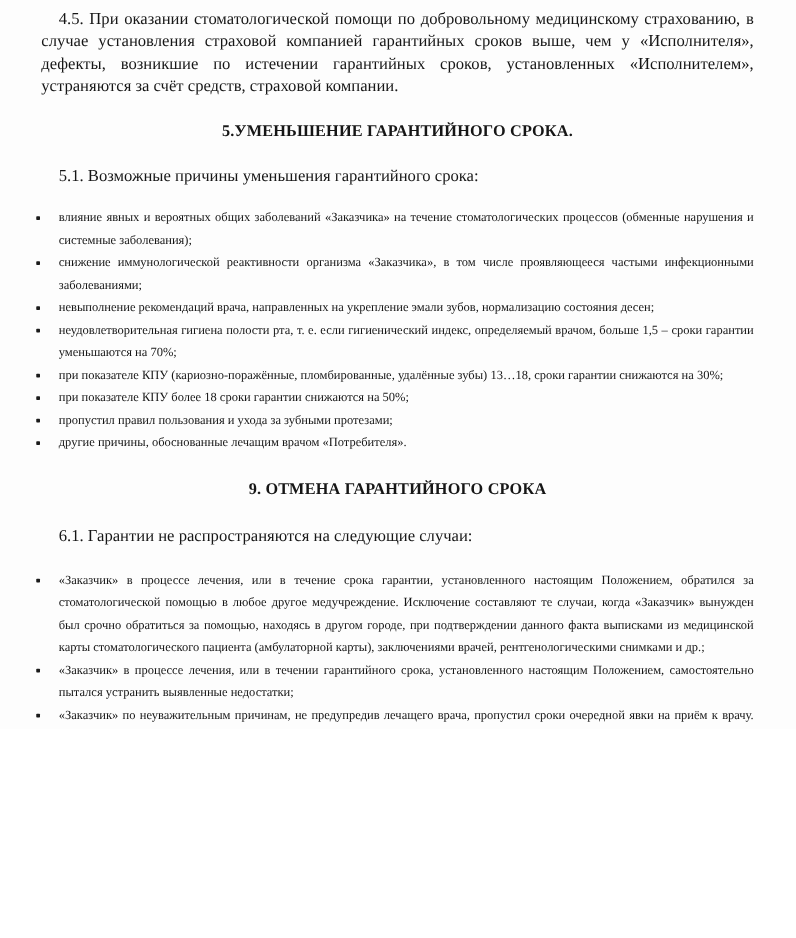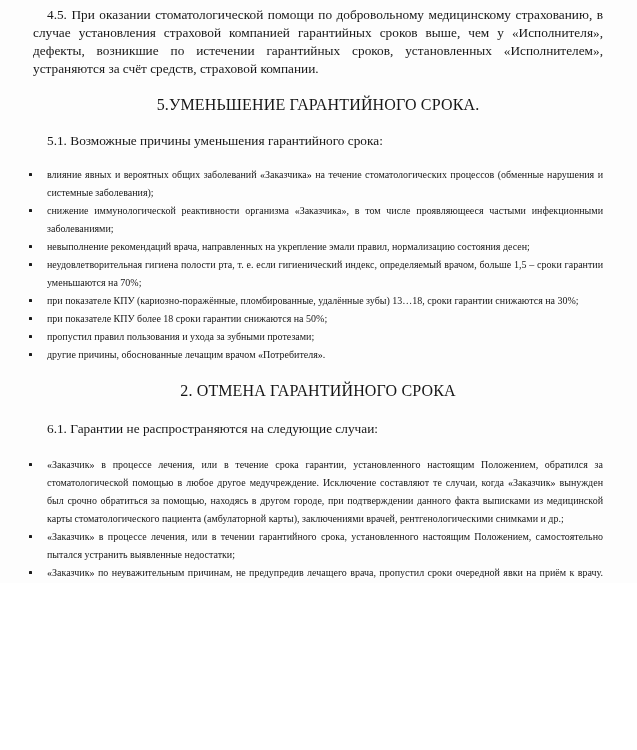--- a/index.html
+++ b/index.html
@@ -40,23 +40,23 @@
     line-height: 18px;
     text-align: justify;
     text-justify: inter-word;
     text-indent: 14px;
     hyphens: none;
   }
 
   
   h2.heading {
     margin: 0;
-    font-size: 16px;
+    font-size: 13px;
     line-height: 18px;
-    font-weight: normal;
+    font-weight: bold;
     text-align: center;
     letter-spacing: 0.15px;
   }
   .gap-16 { height: 16px; }
   .gap-18 { height: 18px; }
   .gap-20 { height: 20px; }
 
   
   ul.bullets {
     margin: 0;
@@ -119,21 +119,21 @@
       <li>
         <span class="bullet-dot"></span>
         <span class="li-text">влияние явных и вероятных общих заболеваний «Заказчика» на течение стоматологических процессов (обменные нарушения и системные заболевания);</span>
       </li>
       <li>
         <span class="bullet-dot"></span>
         <span class="li-text">снижение иммунологической реактивности организма «Заказчика», в том числе проявляющееся частыми инфекционными заболеваниями;</span>
       </li>
       <li>
         <span class="bullet-dot"></span>
-        <span class="li-text">невыполнение рекомендаций врача, направленных на укрепление эмали правил, нормализацию состояния десен;</span>
+        <span class="li-text">невыполнение рекомендаций врача, направленных на укрепление эмали зубов, нормализацию состояния десен;</span>
       </li>
       <li>
         <span class="bullet-dot"></span>
         <span class="li-text">неудовлетворительная гигиена полости рта, т. е. если гигиенический индекс, определяемый врачом, больше 1,5 – сроки гарантии уменьшаются на 70%;</span>
       </li>
       <li>
         <span class="bullet-dot"></span>
         <span class="li-text">при показателе КПУ (кариозно-поражённые, пломбированные, удалённые зубы) 13…18, сроки гарантии снижаются на 30%;</span>
       </li>
       <li>
@@ -145,21 +145,21 @@
         <span class="li-text">пропустил правил пользования и ухода за зубными протезами;</span>
       </li>
       <li>
         <span class="bullet-dot"></span>
         <span class="li-text">другие причины, обоснованные лечащим врачом «Потребителя».</span>
       </li>
     </ul>
 
     <div class="gap-18"></div>
 
-    <h2 class="heading">2. ОТМЕНА ГАРАНТИЙНОГО СРОКА</h2>
+    <h2 class="heading">9. ОТМЕНА ГАРАНТИЙНОГО СРОКА</h2>
 
     <div class="gap-20"></div>
 
     <p class="para">6.1. Гарантии не распространяются на следующие случаи:</p>
 
     <div class="gap-18"></div>
 
     <ul class="bullets">
       <li>
         <span class="bullet-dot"></span>

